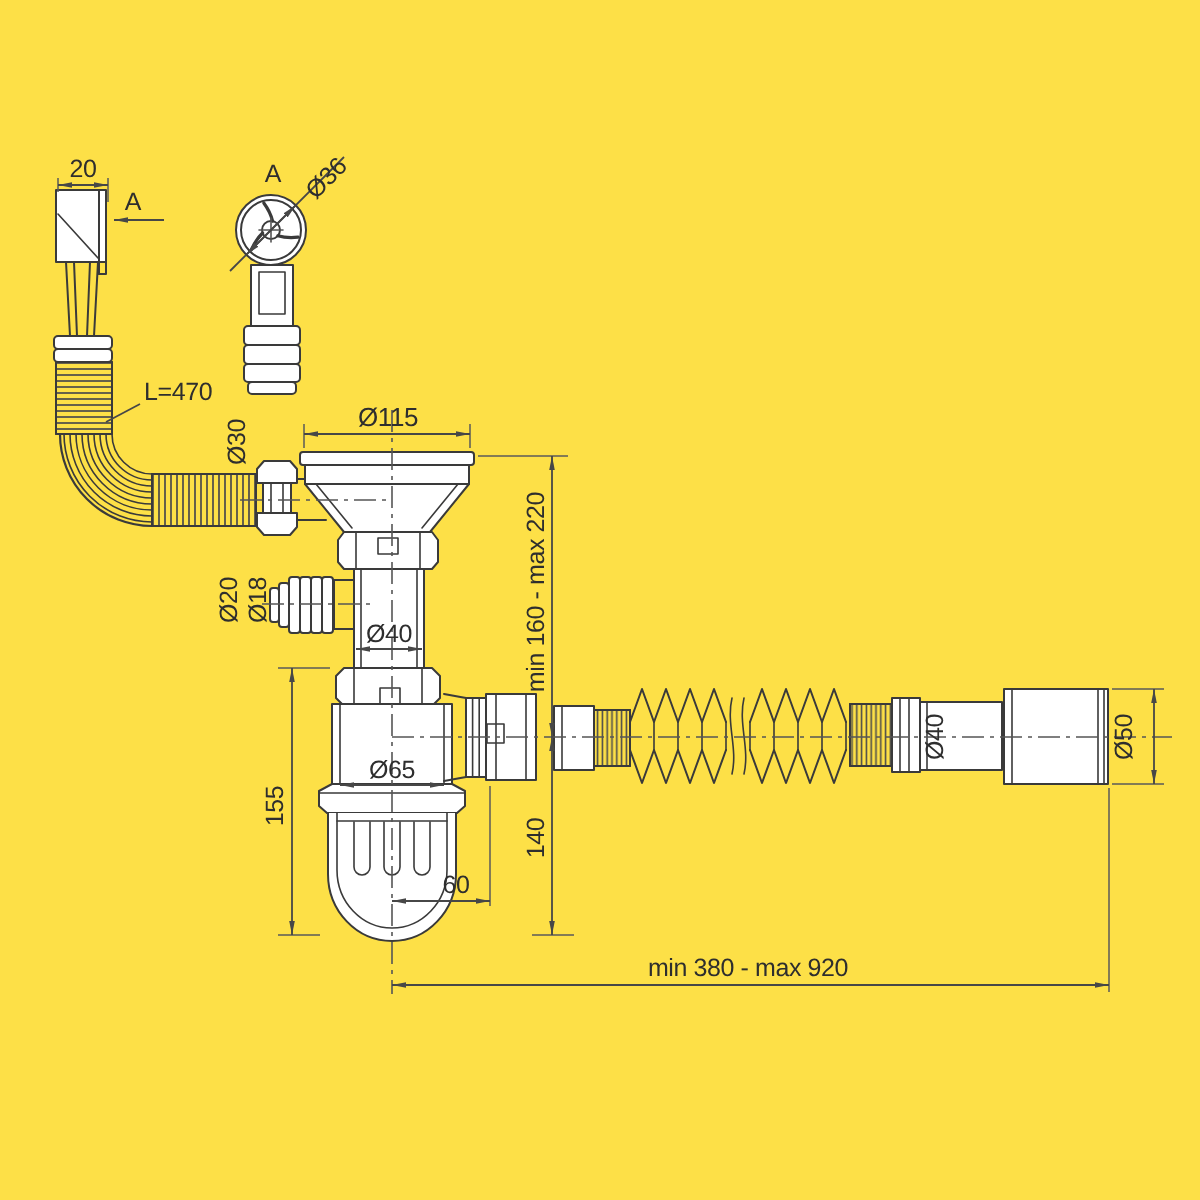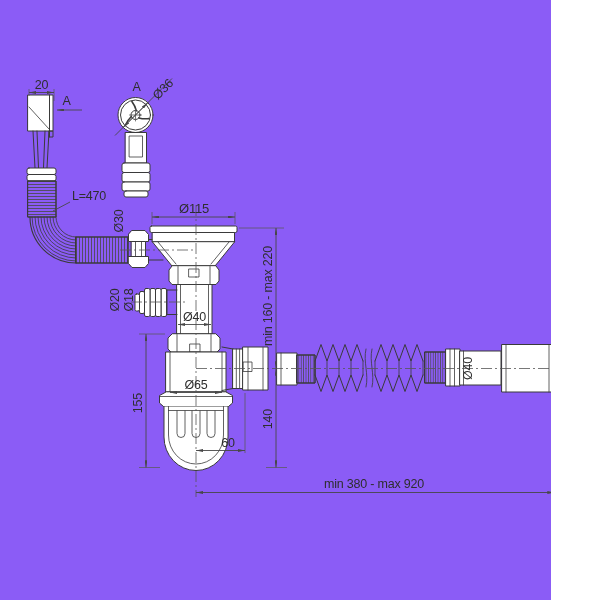--- a/index.html
+++ b/index.html
@@ -1,16 +1,16 @@
 <!DOCTYPE html>
 <html><head>
 <meta charset="utf-8">
 <style>
   html,body{margin:0;padding:0;background:#fff;}
-  #stage{position:relative;width:551px;height:600px;background:#8b5cf6;overflow:hidden;
+  #stage{position:relative;width:600px;height:600px;background:#fde047;overflow:hidden;
          font-family:"Liberation Sans",sans-serif;}
   svg{display:block;}
   text{fill:#2e2e2e;font-family:"Liberation Sans",sans-serif;font-size:12.5px;
        letter-spacing:-0.2px;stroke:none;}
   .draw{stroke:#3a3a3a;fill:none;stroke-width:1;stroke-linejoin:round;stroke-linecap:round;}
   .thin{stroke-width:0.8;}
   .dimln{stroke:#474747;stroke-width:0.9;fill:none;}
   .ext{stroke:#5a5a5a;stroke-width:0.75;fill:none;}
   .cl{stroke:#555;stroke-width:0.8;fill:none;stroke-dasharray:11 3 2 3;}
   .white{fill:#ffffff;}

